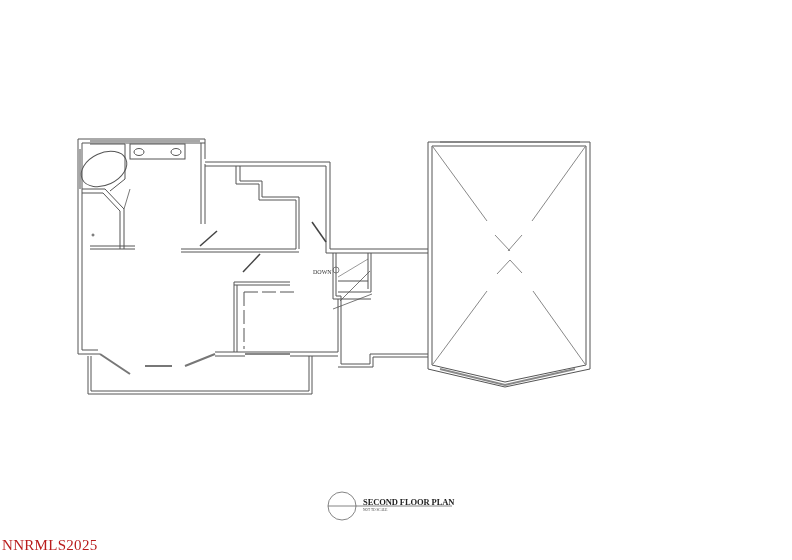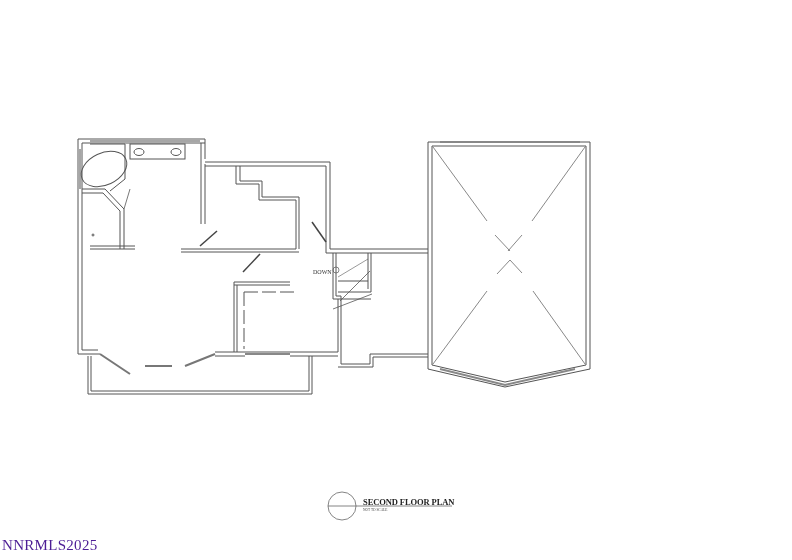--- a/index.html
+++ b/index.html
@@ -1,21 +1,21 @@
 <!DOCTYPE html>
 <html><head>
 <meta charset="utf-8">
 <style>
   html,body{margin:0;padding:0;background:#fff;}
   #root{position:relative;width:792px;height:560px;overflow:hidden;background:#fff;font-family:Liberation Serif, serif;margin-top:9px;}
   svg{position:absolute;left:0;top:0;}
   .title{position:absolute;left:363px;top:488px;font-size:8.5px;font-weight:bold;color:#222;letter-spacing:-0.1px;}
   .subtitle{position:absolute;left:363px;top:499px;font-size:3.5px;color:#444;}
   .down-label{position:absolute;left:313px;top:260px;font-size:6px;color:#333;}
-  .watermark{position:absolute;left:2px;top:528px;font-size:15px;color:#4c1d95;letter-spacing:0.3px;}
+  .watermark{position:absolute;left:2px;top:528px;font-size:15px;color:#b91c1c;letter-spacing:0.3px;}
 </style>
 </head>
 <body>
 
 <div id="root">
 <svg width="792" height="560" viewBox="0 0 792 560" fill="none" stroke="#555" stroke-width="1">
 
   <g>
     <path d="M78 130 L78 345 L100 345"></path>
     <path d="M82 134 L82 341 L98 341"></path>

